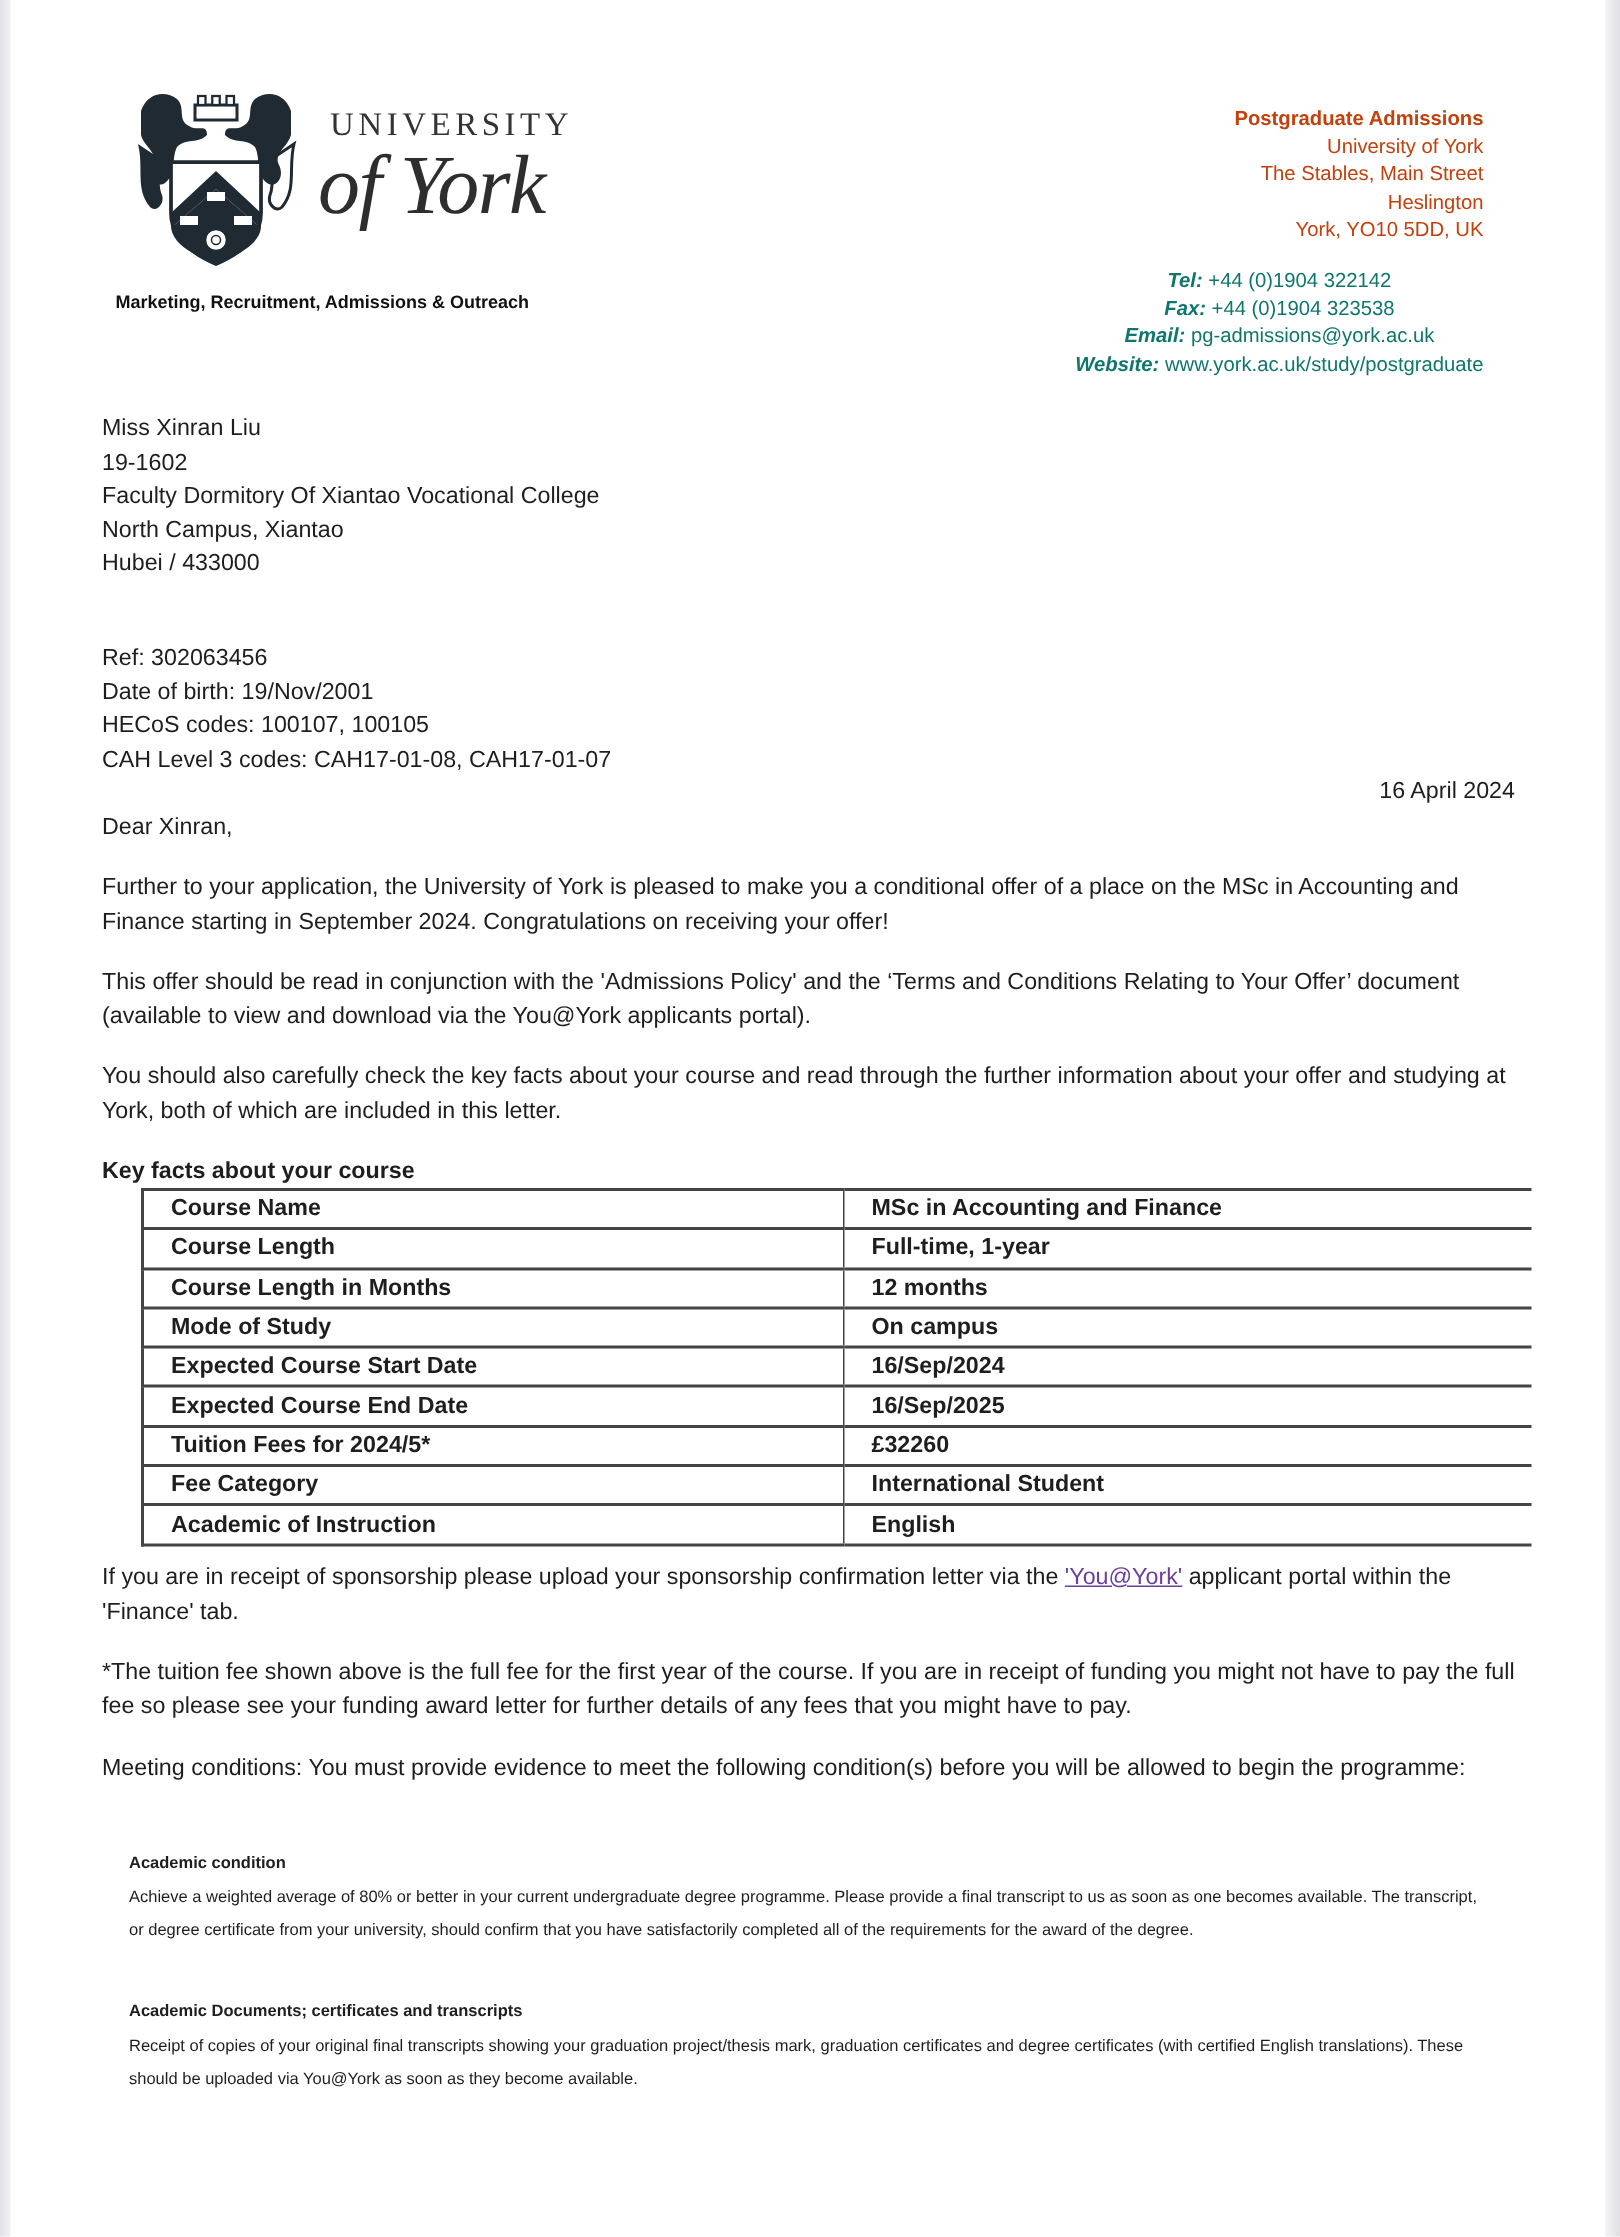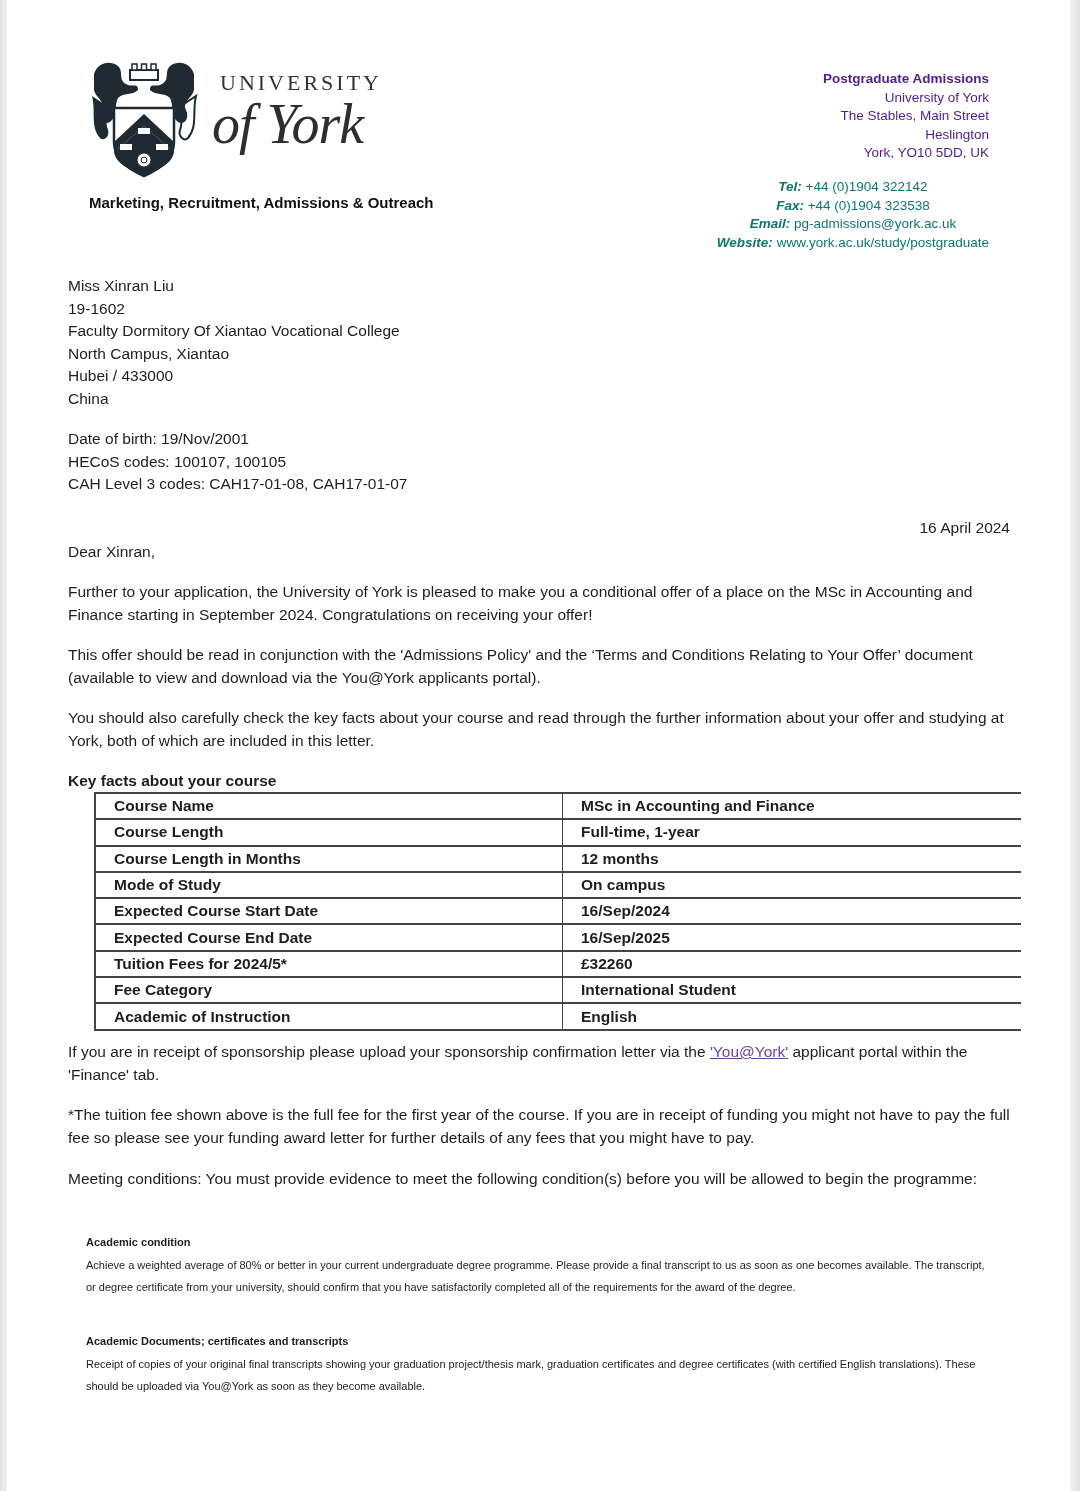--- a/index.html
+++ b/index.html
@@ -10,23 +10,23 @@
     color: #1e1e1e;
   }
   .edge-left { position: absolute; left: 0; top: 0; width: 7px; height: 1491px; background: linear-gradient(to right, #e2e2e6, #f1f1f3); }
   .edge-right { position: absolute; right: 0; top: 0; width: 10px; height: 1491px; background: linear-gradient(to right, #f4f4f6, #e0e0e4); }
 
   .logo { position: absolute; left: 88px; top: 56px; width: 320px; height: 125px; }
   .crest { position: absolute; left: 0; top: 0; width: 112px; height: 122px; }
   .wordmark-univ { position: absolute; left: 132px; top: 14px; font-family: "Liberation Serif", "DejaVu Serif", serif; font-size: 22px; letter-spacing: 3px; color: #333; }
   .wordmark-york { position: absolute; left: 124px; top: 36px; font-family: "Liberation Serif", "DejaVu Serif", serif; font-style: italic; font-size: 56px; color: #2e2e2e; letter-spacing: -1px; }
 
-  .dept { position: absolute; left: 89px; top: 194px; font-size: 15px; font-weight: bold; color: #111; }
+  .dept { position: absolute; left: 77px; top: 194px; font-size: 12px; font-weight: bold; color: #111; }
 
-  .addr-block { position: absolute; right: 91px; top: 70px; text-align: right; font-size: 13.5px; line-height: 18.6px; color: #4c1d95; }
+  .addr-block { position: absolute; right: 91px; top: 70px; text-align: right; font-size: 13.5px; line-height: 18.6px; color: #c2410c; }
   .addr-block .strong { font-weight: bold; }
   .contact-block { position: absolute; right: 91px; top: 178px; text-align: center; font-size: 13.5px; line-height: 18.6px; color: #0f766e; }
   .contact-block .lbl { font-weight: bold; font-style: italic; }
 
   .recipient { position: absolute; left: 68px; top: 275px; font-size: 15.5px; line-height: 22.5px; }
   .refs { position: absolute; left: 68px; top: 428px; font-size: 15.5px; line-height: 22.5px; }
   .letter-date { position: absolute; right: 70px; top: 519px; font-size: 15.5px; }
 
   .body-text { position: absolute; left: 68px; width: 950px; font-size: 15.5px; line-height: 22.5px; }
   .salutation { top: 541px; }
@@ -99,24 +99,24 @@
   <div><span class="lbl">Email:</span> <span>pg-admissions@york.ac.uk</span></div>
   <div><span class="lbl">Website:</span> <span>www.york.ac.uk/study/postgraduate</span></div>
 </div>
 
 <div class="recipient">
   <div>Miss Xinran Liu</div>
   <div>19-1602</div>
   <div>Faculty Dormitory Of Xiantao Vocational College</div>
   <div>North Campus, Xiantao</div>
   <div>Hubei / 433000</div>
-  <div>China</div>
 </div>
 
 <div class="refs">
+  <div>Ref: 302063456</div>
   <div>Date of birth: 19/Nov/2001</div>
   <div>HECoS codes: 100107, 100105</div>
   <div>CAH Level 3 codes: CAH17-01-08, CAH17-01-07</div>
 </div>
 
 <div class="letter-date">16 April 2024</div>
 
 <div class="body-text salutation">Dear Xinran,</div>
 <div class="body-text p1">Further to your application, the University of York is pleased to make you a conditional offer of a place on the MSc in Accounting and Finance starting in September 2024. Congratulations on receiving your offer!</div>
 <div class="body-text p2">This offer should be read in conjunction with the 'Admissions Policy' and the ‘Terms and Conditions Relating to Your Offer’ document (available to view and download via the You@York applicants portal).</div>

